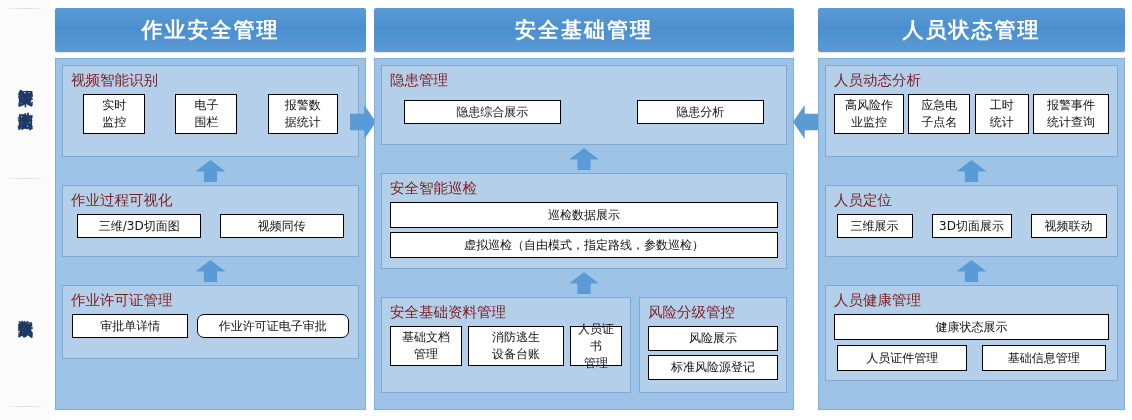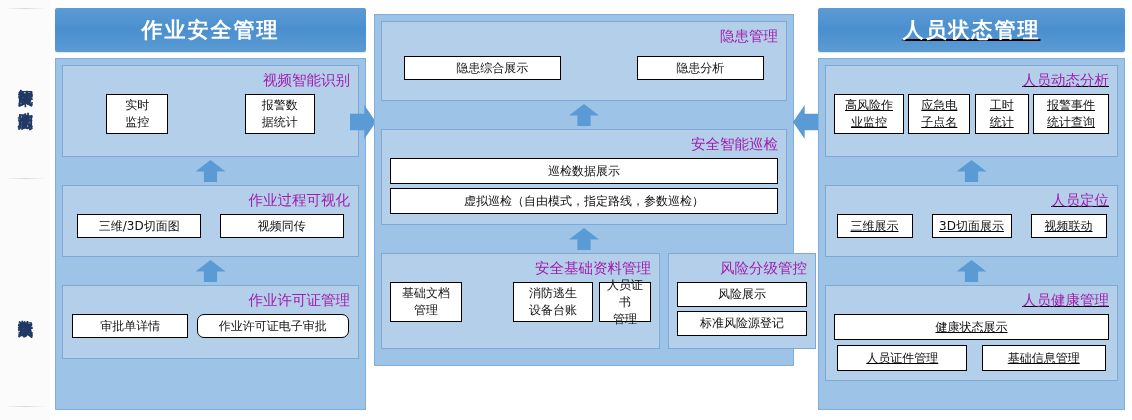--- a/index.html
+++ b/index.html
@@ -48,21 +48,21 @@
 
   
   .group{
     background:#b4cfe9;
     border:1px solid #7fa9d4;
     box-sizing:border-box;
     padding:4px 8px 8px 8px;
     position:relative;
   }
   .group-title{
-    text-align:right;color:#a21caf;font-size:14.5px;
+    text-align:left;color:#7f1d1d;font-size:14.5px;
     line-height:20px;margin-bottom:4px;white-space:nowrap;
   }
   .row{display:flex;justify-content:space-around;align-items:flex-start;gap:6px;}
   .row-even{display:flex;justify-content:space-between;align-items:flex-start;gap:8px;}
   .row-stack{display:flex;flex-direction:column;gap:4px;}
 
   .node{
     background:#ffffff;border:1.4px solid #000000;
     color:#111111;font-size:12px;line-height:17px;
     text-align:center;
@@ -110,20 +110,23 @@
   <div class="col" style="left:55px;width:311px;">
     <div class="col-header">作业安全管理</div>
     <div class="col-body" style="height:352px;">
 
       <div class="group" style="height:92px;">
         <div class="group-title">视频智能识别</div>
         <div class="row">
           <div class="node h2" style="width:62px;">
               <span>实时<br>监控</span>
             </div>
+          <div class="node h2" style="width:62px;">
+              <span>电子<br>围栏</span>
+            </div>
           <div class="node h2" style="width:70px;">
               <span>报警数<br>据统计</span>
             </div>
         </div>
       </div>
 
       <div class="arrow-up"></div>
 
       <div class="group" style="height:72px;">
         <div class="group-title">作业过程可视化</div>
@@ -150,20 +153,21 @@
             </div>
         </div>
       </div>
 
     </div>
   </div>
 
   <div class="arrow-side arrow-right" style="left:350px;top:105px;"></div>
 
   <div class="col" style="left:374px;width:420px;">
+    <div class="col-header">安全基础管理</div>
     <div class="col-body" style="height:352px;">
 
       <div class="group" style="height:80px;">
         <div class="group-title">隐患管理</div>
         <div class="row" style="padding:6px 14px 0 14px;">
           <div class="node h1" style="width:164px;padding-left:24px;">
               <span>隐患综合展示</span>
             </div>
           <div class="node h1" style="width:134px;margin-left:70px;">
               <span>隐患分析</span>
@@ -187,21 +191,21 @@
 
       <div class="arrow-up"></div>
 
       <div style="display:flex;gap:8px;height:96px;">
         <div class="group" style="flex:1 1 auto;">
           <div class="group-title">安全基础资料管理</div>
           <div class="row">
             <div class="node h2" style="width:72px;">
                 <span>基础文档<br>管理</span>
               </div>
-            <div class="node h2" style="width:80px;margin-left:45px;">
+            <div class="node h2" style="width:96px;">
                 <span>消防逃生<br>设备台账</span>
               </div>
             <div class="node h2" style="width:52px;">
                 <span>人员证书<br>管理</span>
               </div>
           </div>
         </div>
         <div class="group" style="width:148px;flex:0 0 auto;">
           <div class="group-title">风险分级管控</div>
           <div class="row-stack">
@@ -213,21 +217,21 @@
               </div>
           </div>
         </div>
       </div>
 
     </div>
   </div>
 
   <div class="arrow-side arrow-left" style="left:793px;top:105px;"></div>
 
-  <div class="col" style="left:818px;width:307px;text-decoration:underline;">
+  <div class="col" style="left:818px;width:307px;">
     <div class="col-header">人员状态管理</div>
     <div class="col-body" style="height:352px;">
 
       <div class="group" style="height:92px;">
         <div class="group-title">人员动态分析</div>
         <div class="row-even" style="gap:4px;">
           <div class="node h2" style="width:70px;">
               <span>高风险作<br>业监控</span>
             </div>
           <div class="node h2" style="width:62px;">

